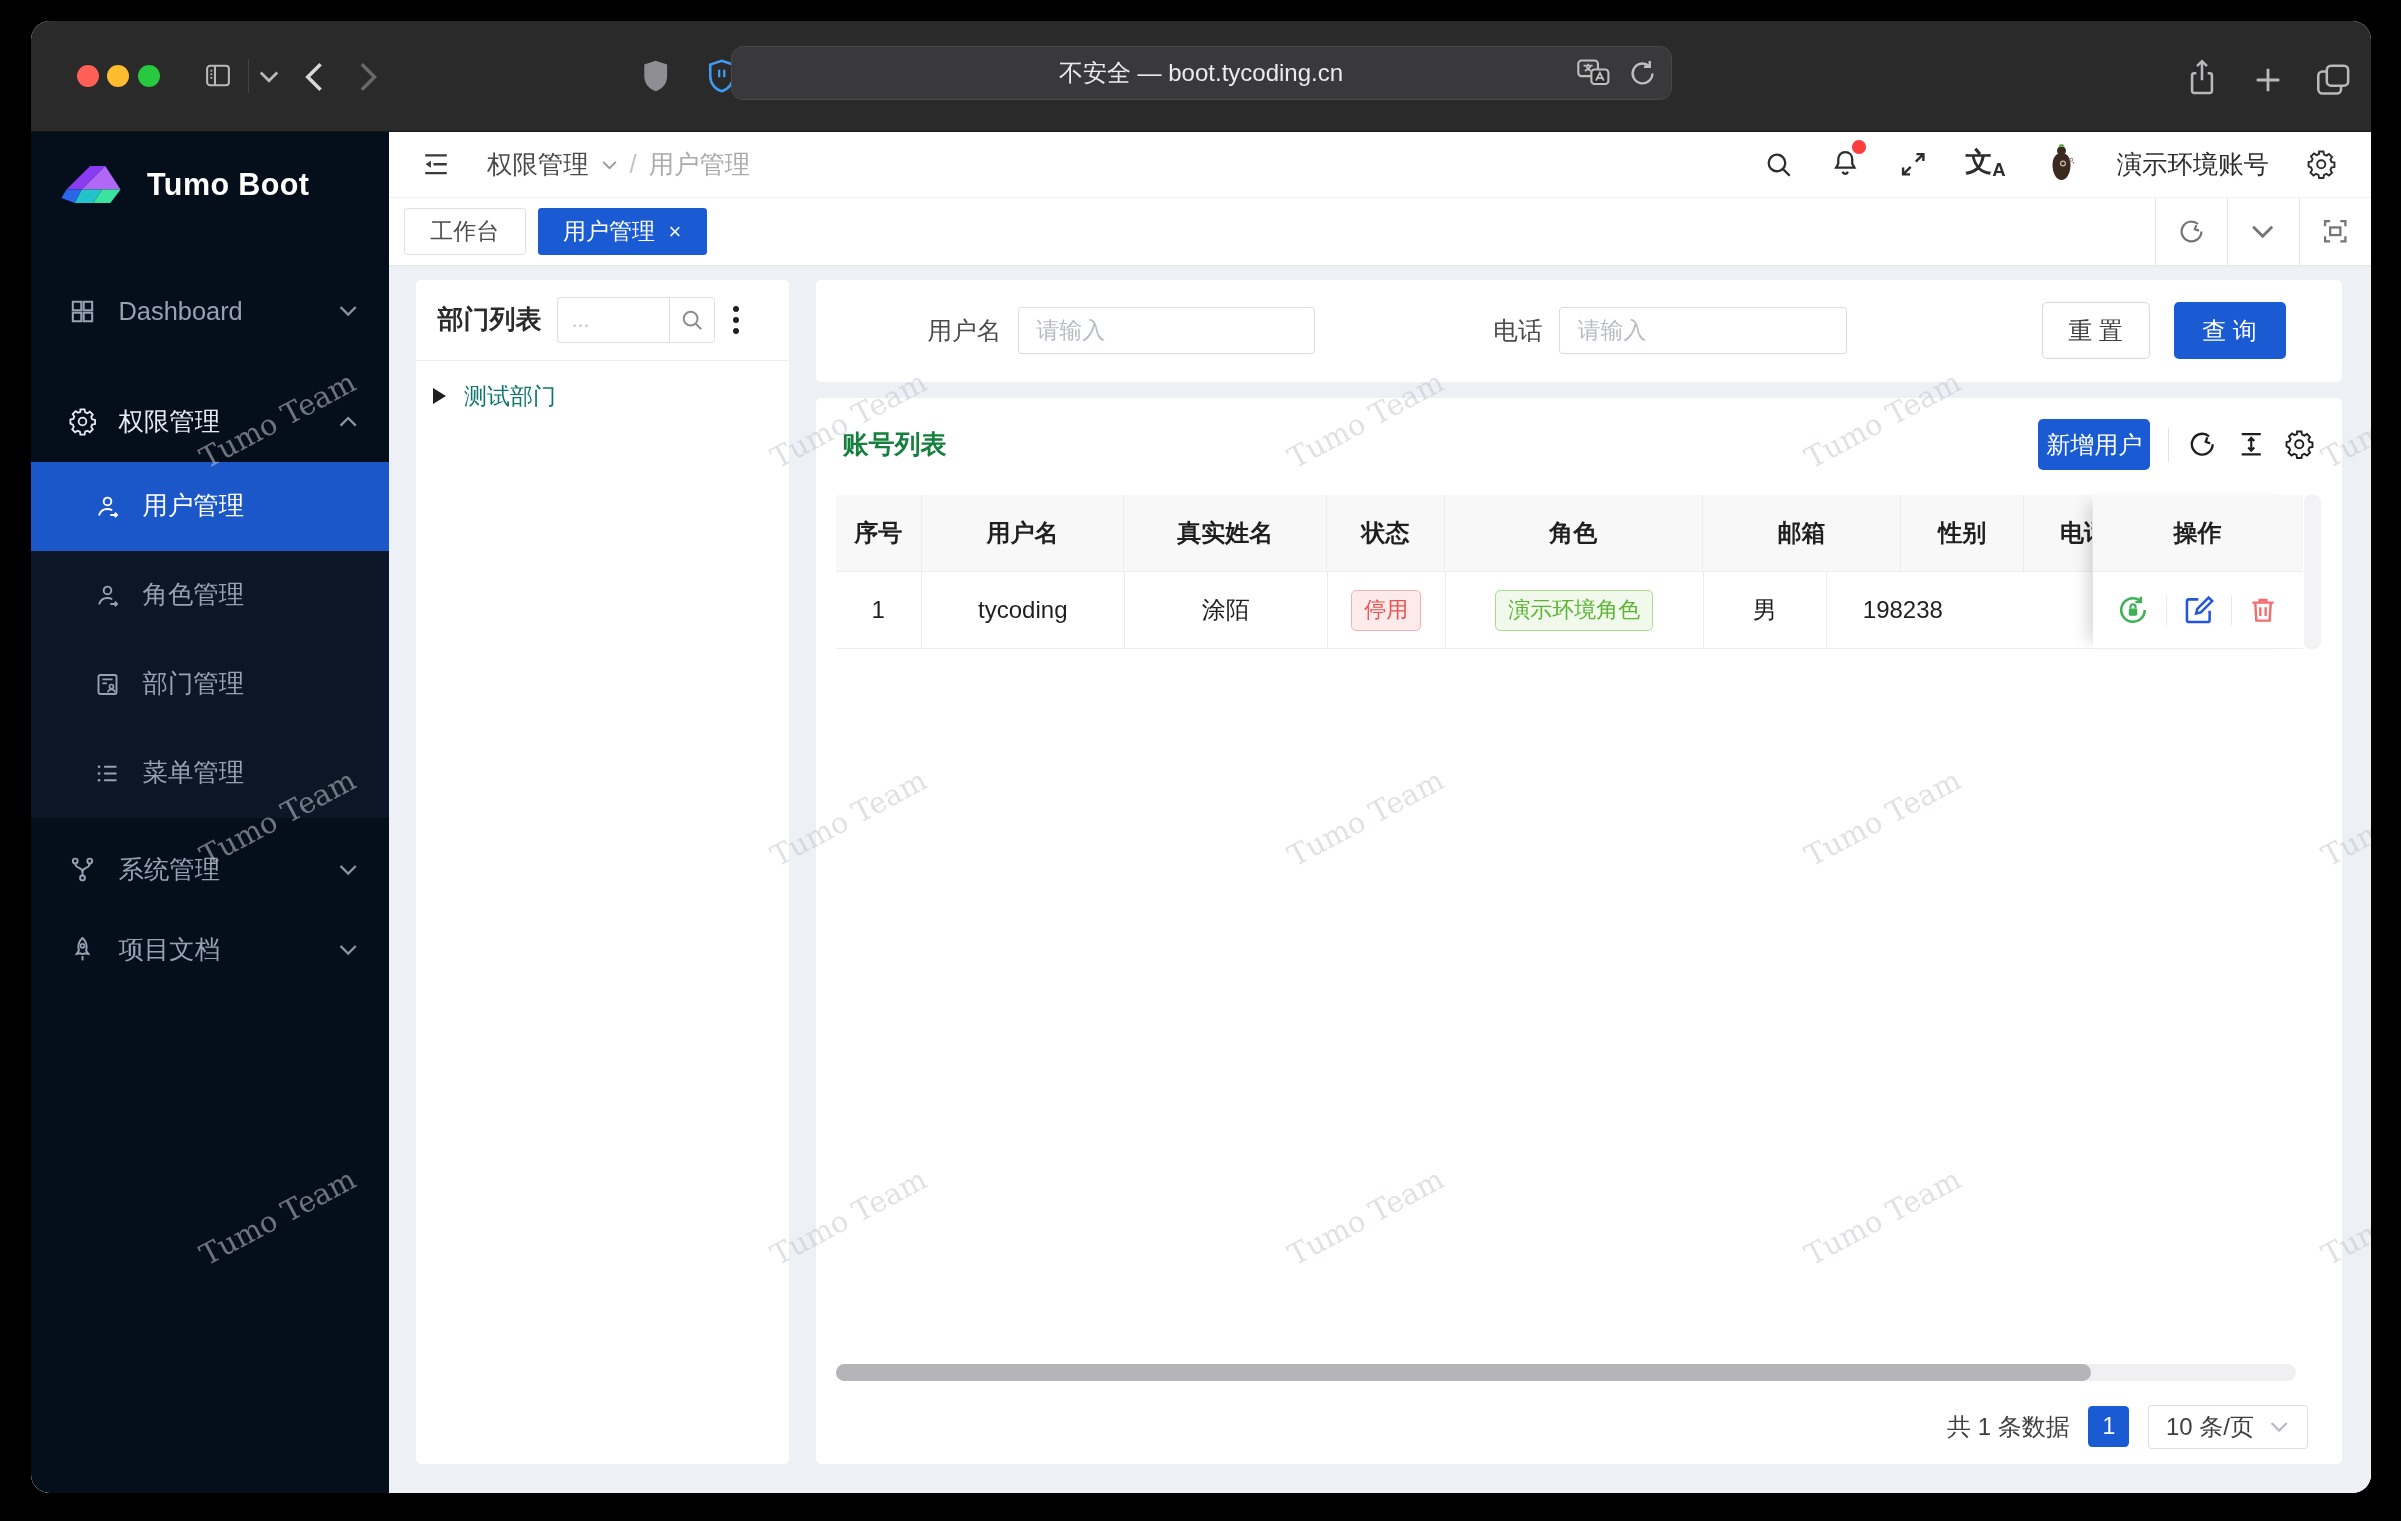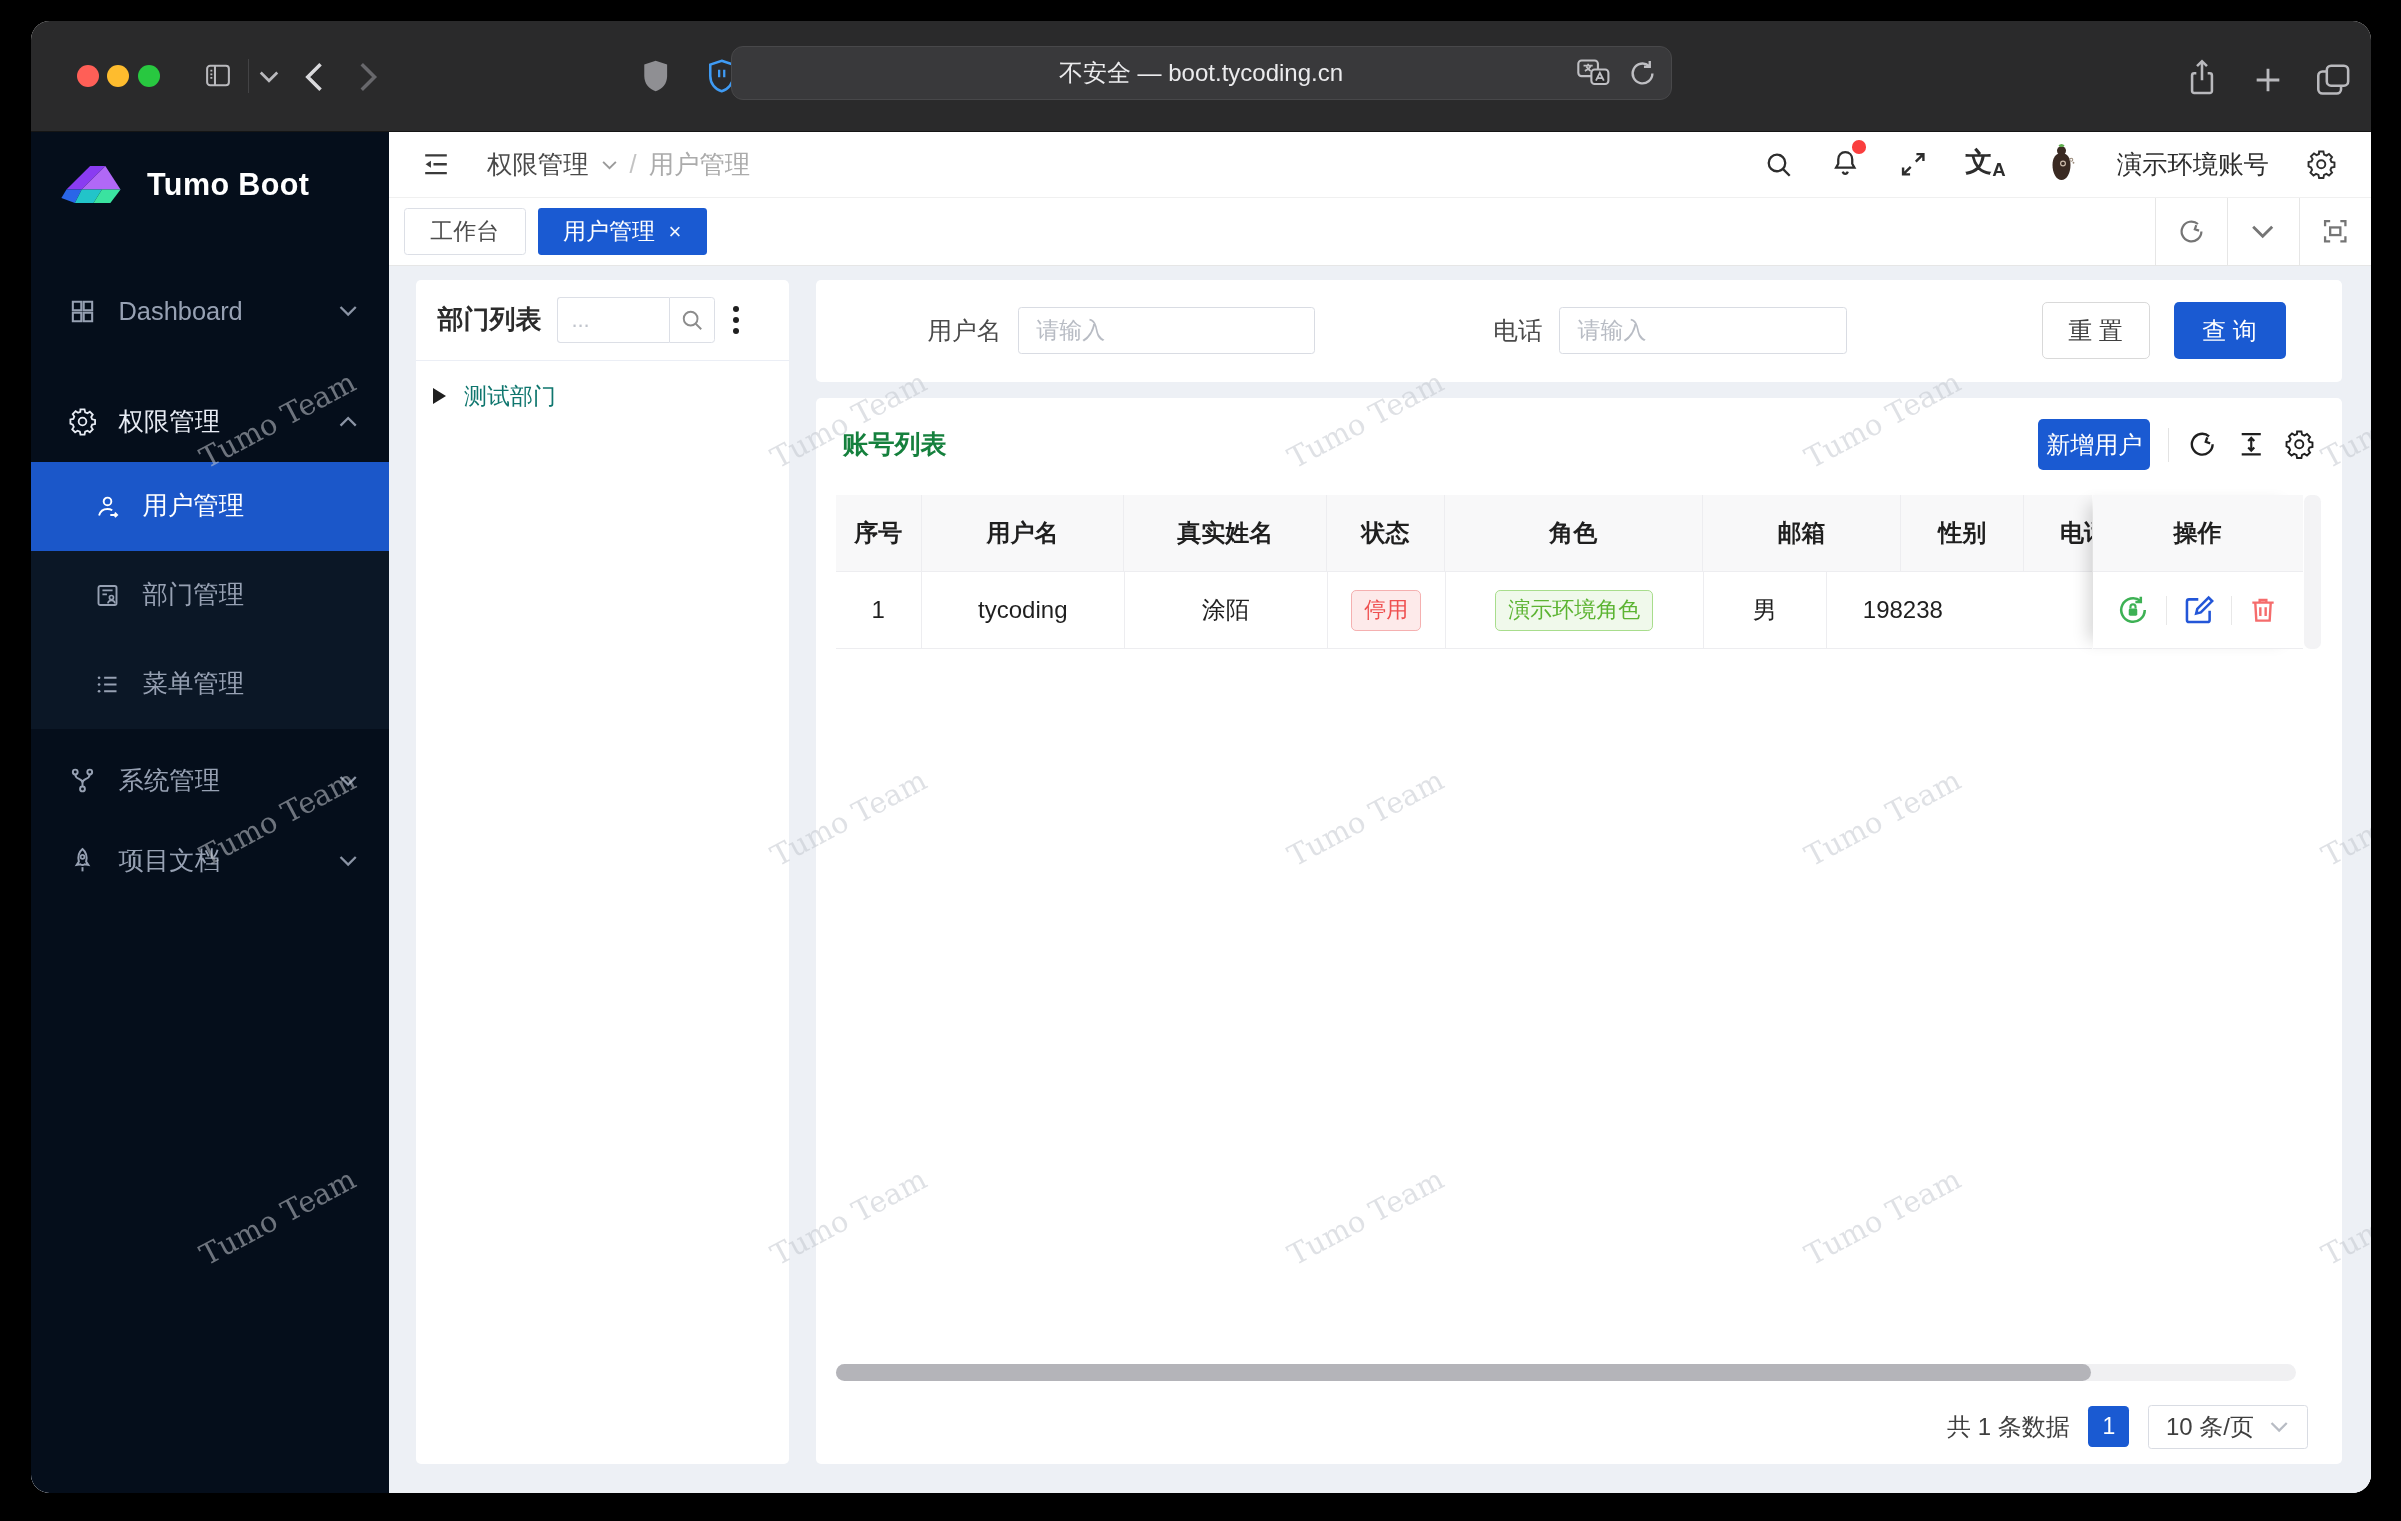--- a/index.html
+++ b/index.html
@@ -224,20 +224,27 @@
       <div class="submenu">
         <div class="sub-item active">
           <svg width="27" height="27" viewBox="0 0 24 24">
               <circle cx="12" cy="7.5" r="3.4" fill="none" stroke="currentColor" stroke-width="1.7"></circle>
               <path d="M4.5 20c1-3.8 3.8-5.8 7.5-5.8 1.6 0 3 .4 4.2 1.1M14.5 19.5h6M18.5 17.5l2 2-2 2" fill="none" stroke="currentColor" stroke-width="1.7"></path>
             </svg>
           <span>用户管理</span>
         </div>
         <div class="sub-item">
           <svg width="27" height="27" viewBox="0 0 24 24">
+              <circle cx="12" cy="7.5" r="3.4" fill="none" stroke="currentColor" stroke-width="1.7"></circle>
+              <path d="M4.5 20c1-3.8 3.8-5.8 7.5-5.8 1.6 0 3 .4 4.2 1.1M14.5 19.5h6M18.5 17.5l2 2-2 2" fill="none" stroke="currentColor" stroke-width="1.7"></path>
+            </svg>
+          <span>角色管理</span>
+        </div>
+        <div class="sub-item">
+          <svg width="27" height="27" viewBox="0 0 24 24">
               <rect x="4" y="3.5" width="16" height="17" rx="1.6" fill="none" stroke="currentColor" stroke-width="1.7"></rect>
               <path d="M7.5 7.5h9M7.5 11h4" stroke="currentColor" stroke-width="1.6"></path>
               <circle cx="15.5" cy="13.8" r="1.8" fill="none" stroke="currentColor" stroke-width="1.5"></circle>
               <path d="M12.3 19c.4-1.7 1.7-2.6 3.2-2.6s2.8.9 3.2 2.6" fill="none" stroke="currentColor" stroke-width="1.5"></path>
             </svg>
           <span>部门管理</span>
         </div>
         <div class="sub-item">
           <svg width="27" height="27" viewBox="0 0 24 24">
               <circle cx="4.5" cy="6" r="1.2" fill="currentColor"></circle>

